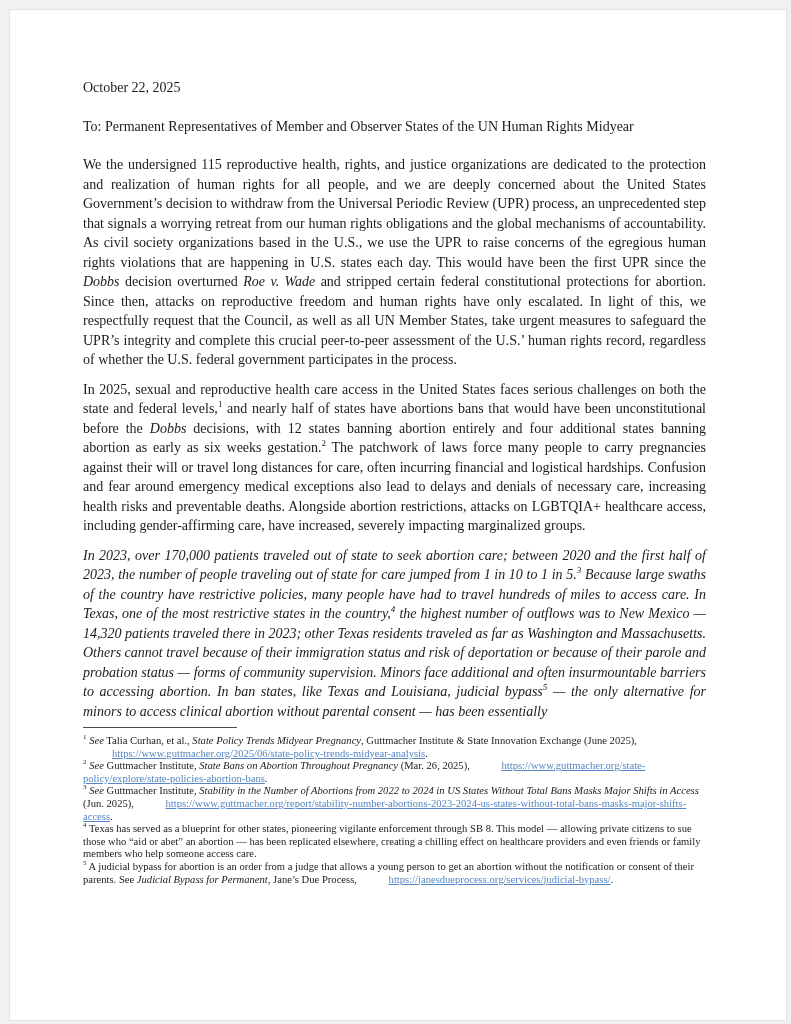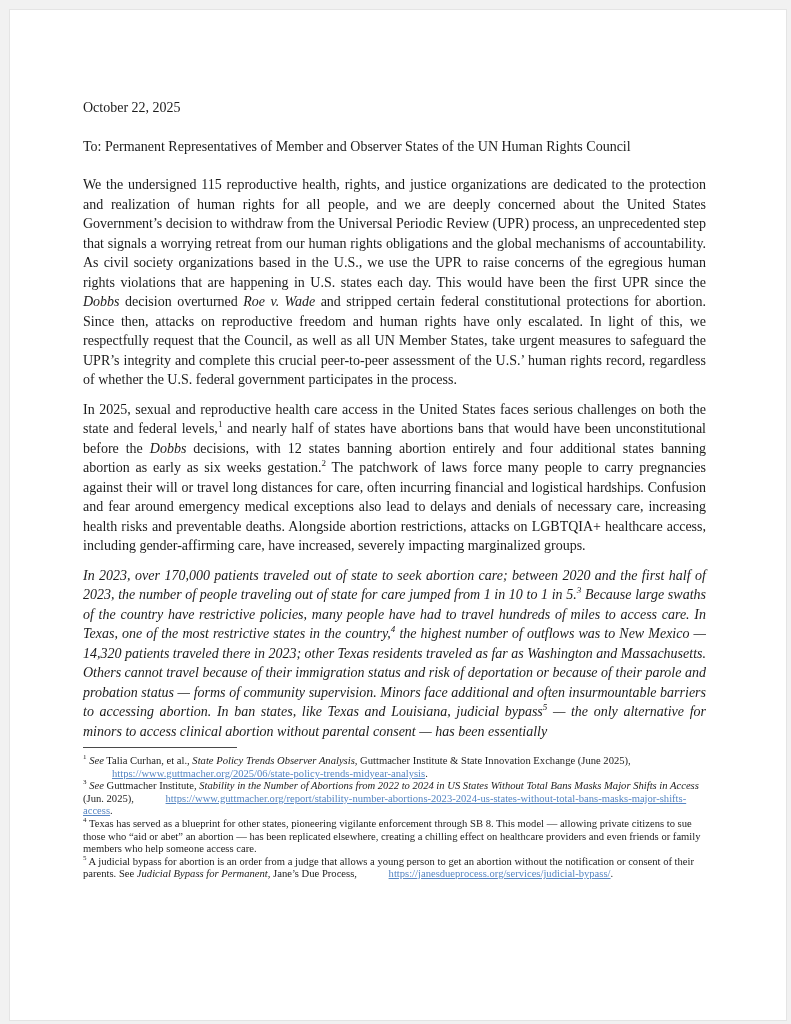--- a/index.html
+++ b/index.html
@@ -13,21 +13,21 @@
   .page {
     position: absolute;
     left: 9px; top: 9px;
     width: 778px; height: 1012px;
     background: #ffffff;
     border: 1px solid #e4e4e4;
     box-sizing: border-box;
   }
   .content {
     position: absolute;
-    left: 73px; top: 88px;
+    left: 73px; top: 68px;
     width: 627px;
     color: #1b1b1b;
   }
   .hdr {
     margin: 0 0 19px 0;
     font-size: 14px;
     line-height: 19.5px;
     text-align: left;
     white-space: nowrap;
   }
@@ -65,27 +65,28 @@
   }
   i { font-style: italic; }
 </style>
 </head>
 <body>
 
 <div class="page">
   <div class="content">
 
     <p class="hdr">October 22, 2025</p>
-    <p class="hdr">To: Permanent Representatives of Member and Observer States of the UN Human Rights Council</p>
+    <p class="hdr">To: Permanent Representatives of Member and Observer States of the UN Human Rights Midyear</p>
 
     <p class="para">We the undersigned 115 reproductive health, rights, and justice organizations are dedicated to the protection and realization of human rights for all people, and we are deeply concerned about the United States Government’s decision to withdraw from the Universal Periodic Review (UPR) process, an unprecedented step that signals a worrying retreat from our human rights obligations and the global mechanisms of accountability. As civil society organizations based in the U.S., we use the UPR to raise concerns of the egregious human rights violations that are happening in U.S. states each day. This would have been the first UPR since the <i>Dobbs</i> decision overturned <i>Roe v. Wade</i> and stripped certain federal constitutional protections for abortion. Since then, attacks on reproductive freedom and human rights have only escalated. In light of this, we respectfully request that the Council, as well as all UN Member States, take urgent measures to safeguard the UPR’s integrity and complete this crucial peer-to-peer assessment of the U.S.’ human rights record, regardless of whether the U.S. federal government participates in the process.</p>
     <p class="para">In 2025, sexual and reproductive health care access in the United States faces serious challenges on both the state and federal levels,<sup>1</sup> and nearly half of states have abortions bans that would have been unconstitutional before the <i>Dobbs</i> decisions, with 12 states banning abortion entirely and four additional states banning abortion as early as six weeks gestation.<sup>2</sup> The patchwork of laws force many people to carry pregnancies against their will or travel long distances for care, often incurring financial and logistical hardships. Confusion and fear around emergency medical exceptions also lead to delays and denials of necessary care, increasing health risks and preventable deaths. Alongside abortion restrictions, attacks on LGBTQIA+ healthcare access, including gender-affirming care, have increased, severely impacting marginalized groups.</p>
     <p class="para">In 2023, over 170,000 patients traveled out of state to seek abortion care; between 2020 and the first half of 2023, the number of people traveling out of state for care jumped from 1 in 10 to 1 in 5.<sup>3</sup> Because large swaths of the country have restrictive policies, many people have had to travel hundreds of miles to access care. In Texas, one of the most restrictive states in the country,<sup>4</sup> the highest number of outflows was to New Mexico — 14,320 patients traveled there in 2023; other Texas residents traveled as far as Washington and Massachusetts. Others cannot travel because of their immigration status and risk of deportation or because of their parole and probation status — forms of community supervision. Minors face additional and often insurmountable barriers to accessing abortion. In ban states, like Texas and Louisiana, judicial bypass<sup>5</sup> — the only alternative for minors to access clinical abortion without parental consent — has been essentially</p>
 
     <div class="fnsep"></div>
 
-    <div class="fn"><sup>1</sup> <i>See</i> Talia Curhan, et al., <i>State Policy Trends Observer Analysis</i>, Guttmacher Institute &amp; State Innovation Exchange (June 2025), <a class="link" href="#">https://www.guttmacher.org/2025/06/state-policy-trends-midyear-analysis</a>.</div>
+    <div class="fn"><sup>1</sup> <i>See</i> Talia Curhan, et al., <i>State Policy Trends Midyear Pregnancy</i>, Guttmacher Institute &amp; State Innovation Exchange (June 2025), <a class="link" href="#">https://www.guttmacher.org/2025/06/state-policy-trends-midyear-analysis</a>.</div>
+    <div class="fn"><sup>2</sup> <i>See</i> Guttmacher Institute, <i>State Bans on Abortion Throughout Pregnancy</i> (Mar. 26, 2025), <a class="link" href="#">https://www.guttmacher.org/state-policy/explore/state-policies-abortion-bans</a>.</div>
     <div class="fn"><sup>3</sup> <i>See</i> Guttmacher Institute, <i>Stability in the Number of Abortions from 2022 to 2024 in US States Without Total Bans Masks Major Shifts in Access</i> (Jun. 2025), <a class="link" href="#">https://www.guttmacher.org/report/stability-number-abortions-2023-2024-us-states-without-total-bans-masks-major-shifts-access</a>.</div>
     <div class="fn"><sup>4</sup> Texas has served as a blueprint for other states, pioneering vigilante enforcement through SB 8. This model — allowing private citizens to sue those who “aid or abet” an abortion — has been replicated elsewhere, creating a chilling effect on healthcare providers and even friends or family members who help someone access care.</div>
     <div class="fn"><sup>5</sup> A judicial bypass for abortion is an order from a judge that allows a young person to get an abortion without the notification or consent of their parents. See <i>Judicial Bypass for Permanent</i>, Jane’s Due Process, <a class="link" href="#">https://janesdueprocess.org/services/judicial-bypass/</a>.</div>
 
   </div>
 </div>
 
 </body></html>

